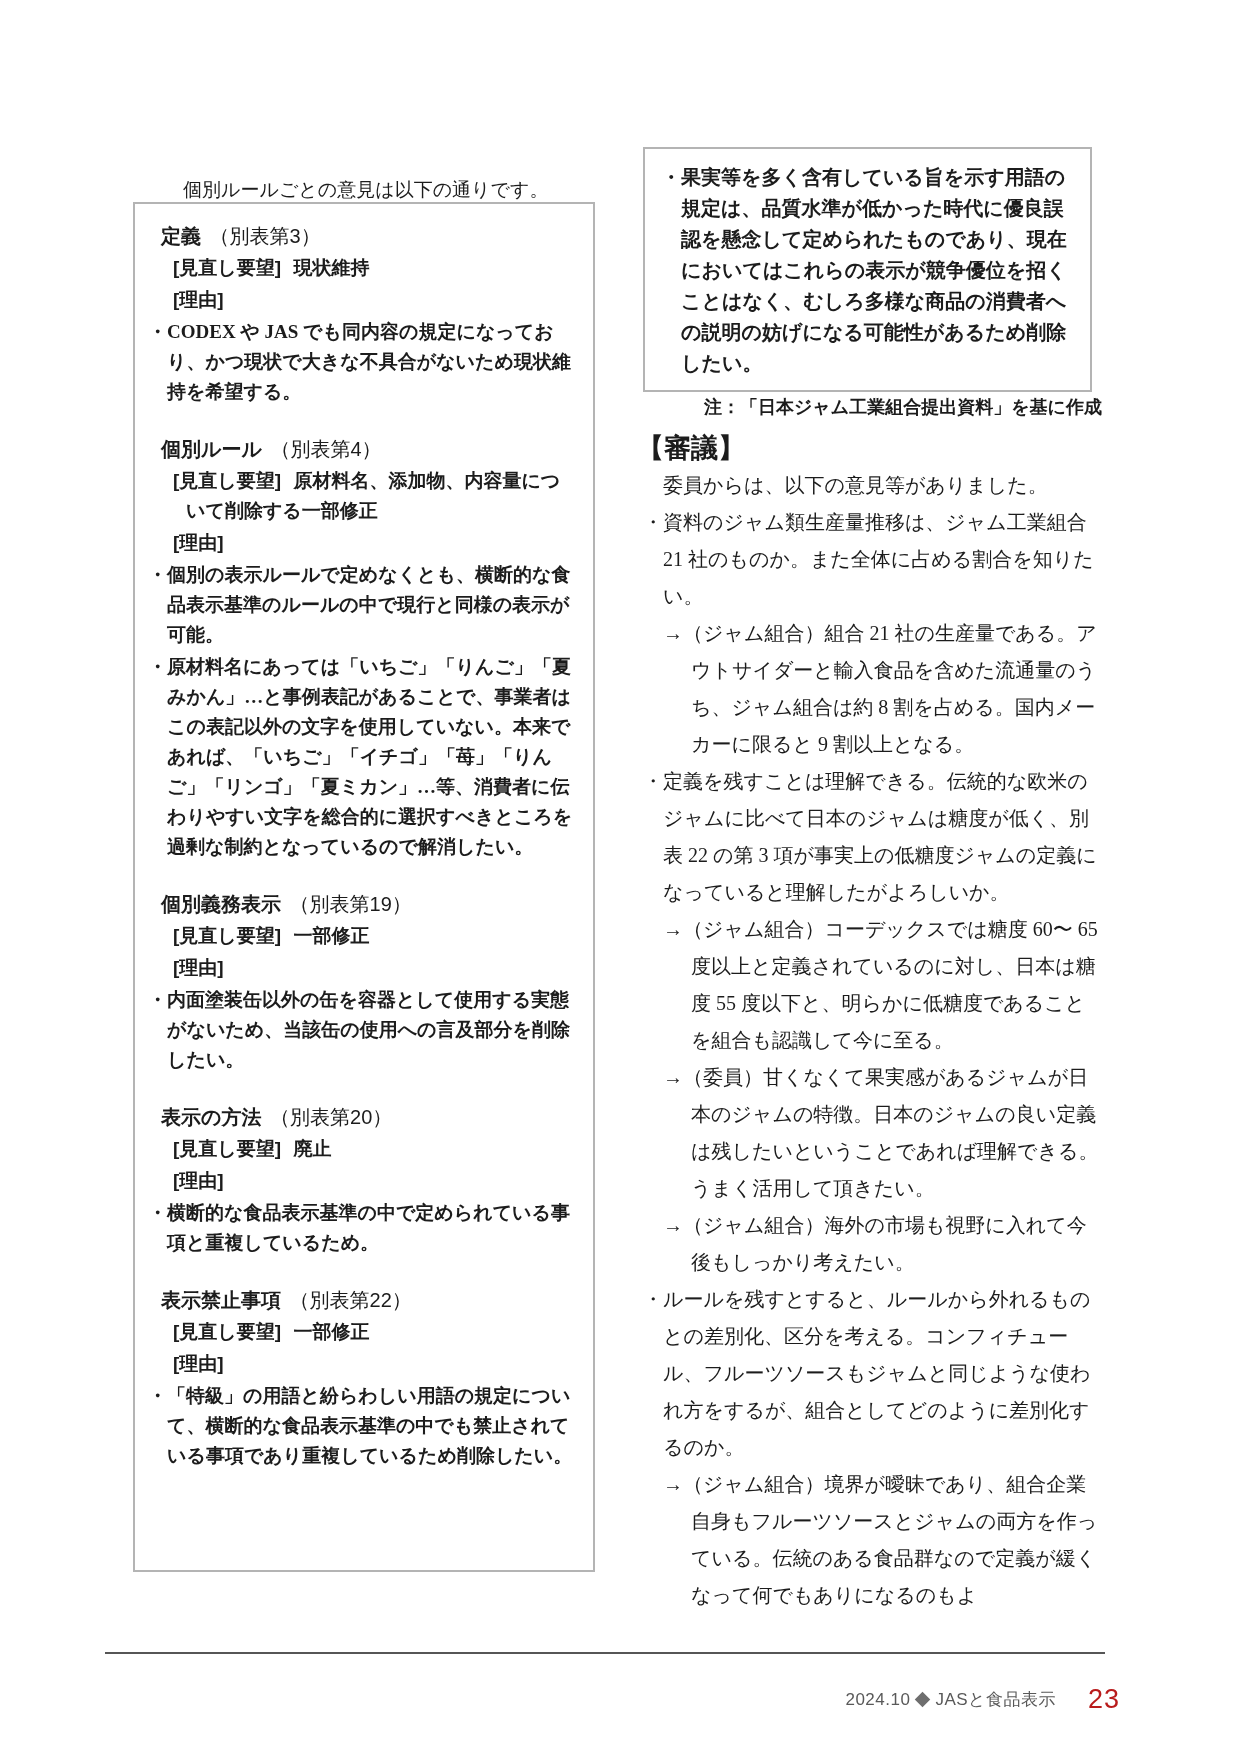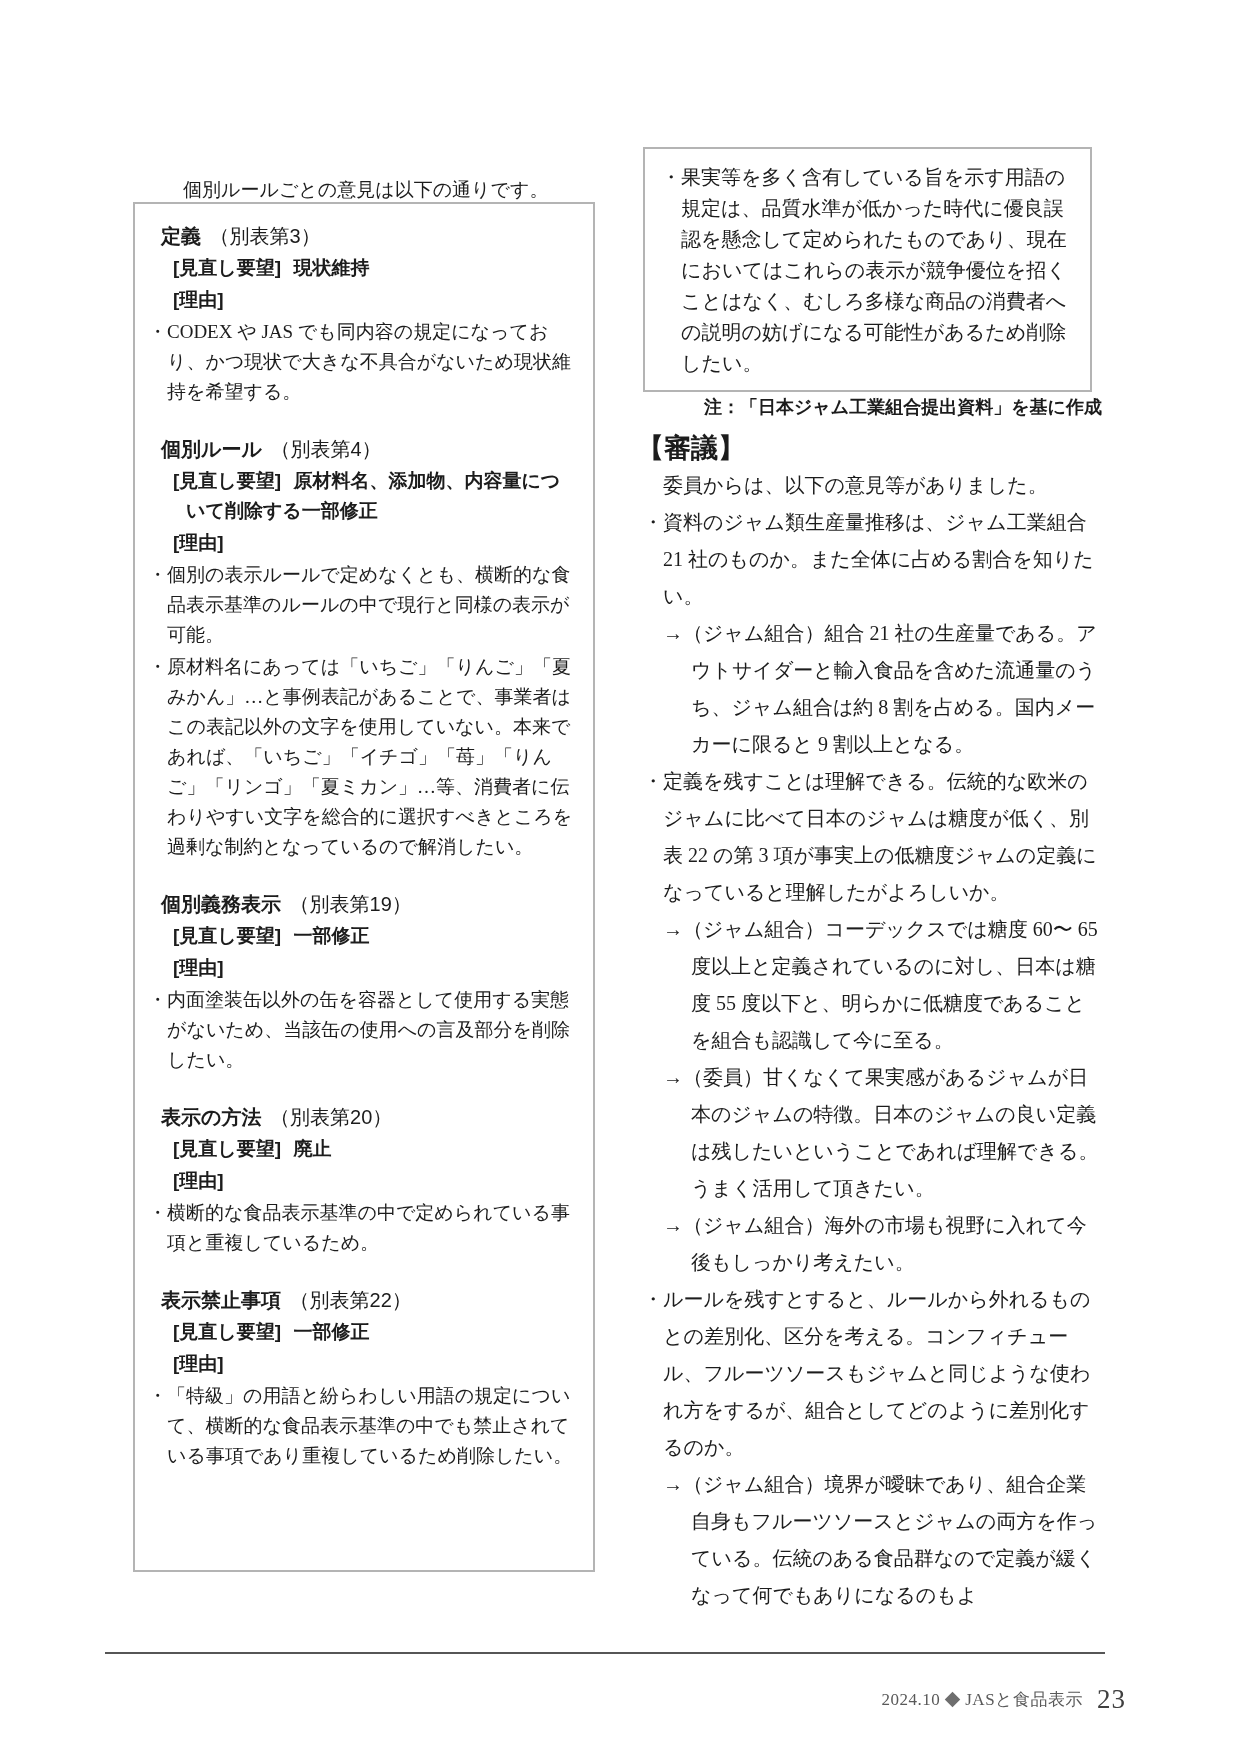--- a/index.html
+++ b/index.html
@@ -32,21 +32,21 @@
     margin:2px 0 2px 25px; padding-left:13px; text-indent:-13px;
     font-family:"Liberation Sans", sans-serif; font-weight:bold;
     font-size:19px; line-height:30px;
   }
   .req-label { margin-right:7px; }
   .reason-label {
     margin:2px 0 2px 25px;
     font-family:"Liberation Sans", sans-serif; font-weight:bold;
     font-size:19px; line-height:30px;
   }
-  .bullet { margin:2px 0; padding-left:19px; text-indent:-19px; }
+  .bullet { margin:2px 0; padding-left:19px; text-indent:-19px;font-weight:bold; }
 
   
   .right-box {
     position:absolute; left:643px; top:147px; width:449px;
     box-sizing:border-box; border:2px solid #b4b4b4;
     padding:13px 16px 11px 16px;
     font-size:20px; line-height:31px;
   }
   .right-box .bullet { margin:0; padding-left:20px; text-indent:-20px; }
   .right-col {
@@ -66,31 +66,31 @@
   .lead { margin:0; text-indent:1em; }
   .d-bullet { margin:0; padding-left:20px; text-indent:-20px; }
   .d-arrow  { margin:0 0 0 20px; padding-left:28px; text-indent:-28px; }
 
   
   .divider {
     position:absolute; left:105px; top:1652px; width:1000px; height:2px;
     background:#565656;
   }
   .footer {
-    position:absolute; top:1684px; right:115px;
+    position:absolute; top:1684px; right:121px;
     display:flex; align-items:center;
-    font-family:Liberation Serif, serif;
+    font-family:Liberation Sans, sans-serif;
     color:#595959; font-size:17px; letter-spacing:0.5px;
   }
   .diamond {
     width:11px; height:11px; background:#6e6e6e;
     transform:rotate(45deg); margin:0 7px; flex:0 0 auto;
   }
   .page-num {
-    font-size:27px; color:#404040; margin-left:14px; letter-spacing:1px;
+    font-size:27px; color:#b91c1c; margin-left:32px; letter-spacing:1px;
   }
 </style>
 </head>
 <body>
 
 <div class="page">
 
   <p class="intro">個別ルールごとの意見は以下の通りです。</p>
 
   <div class="left-box">

